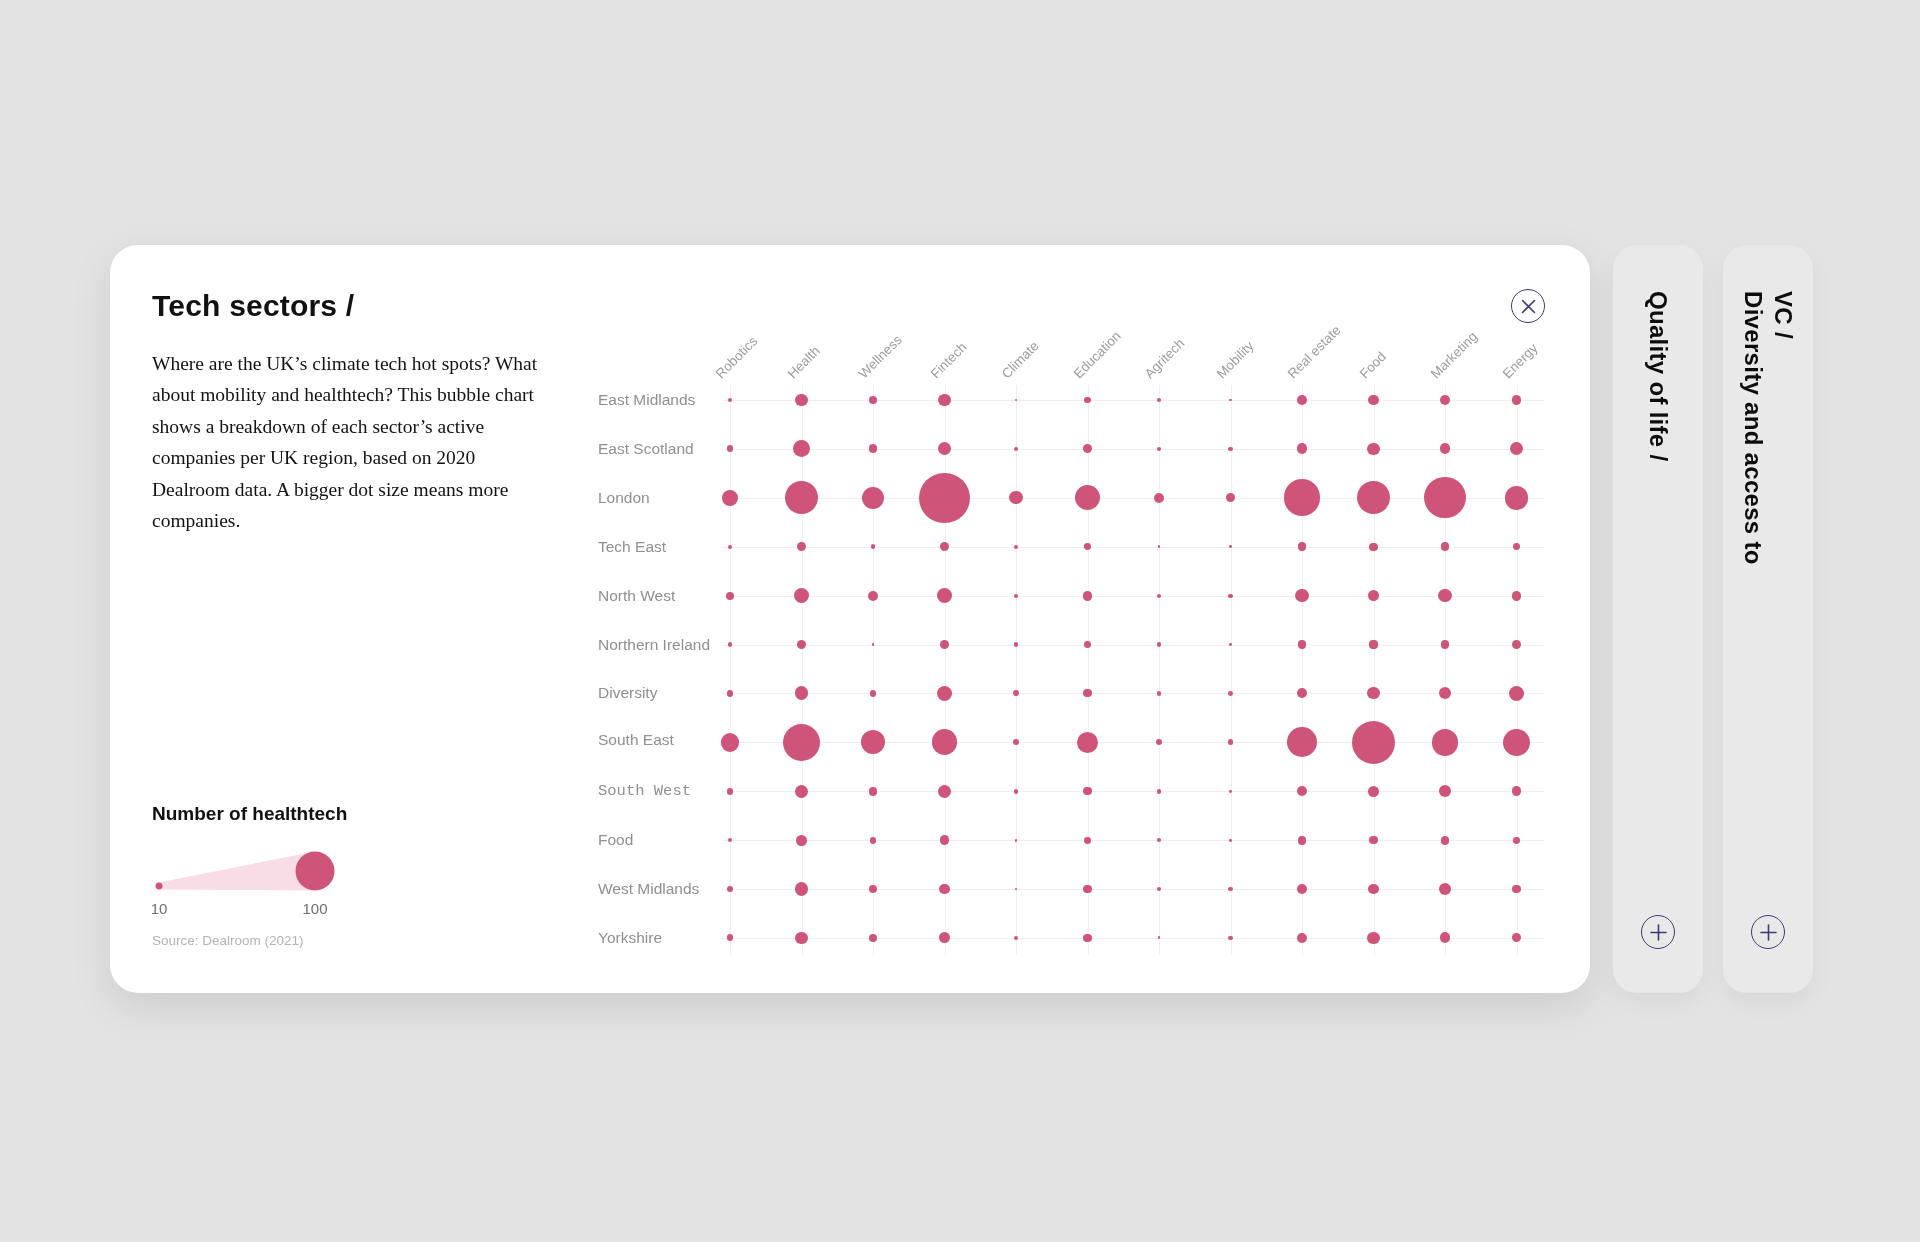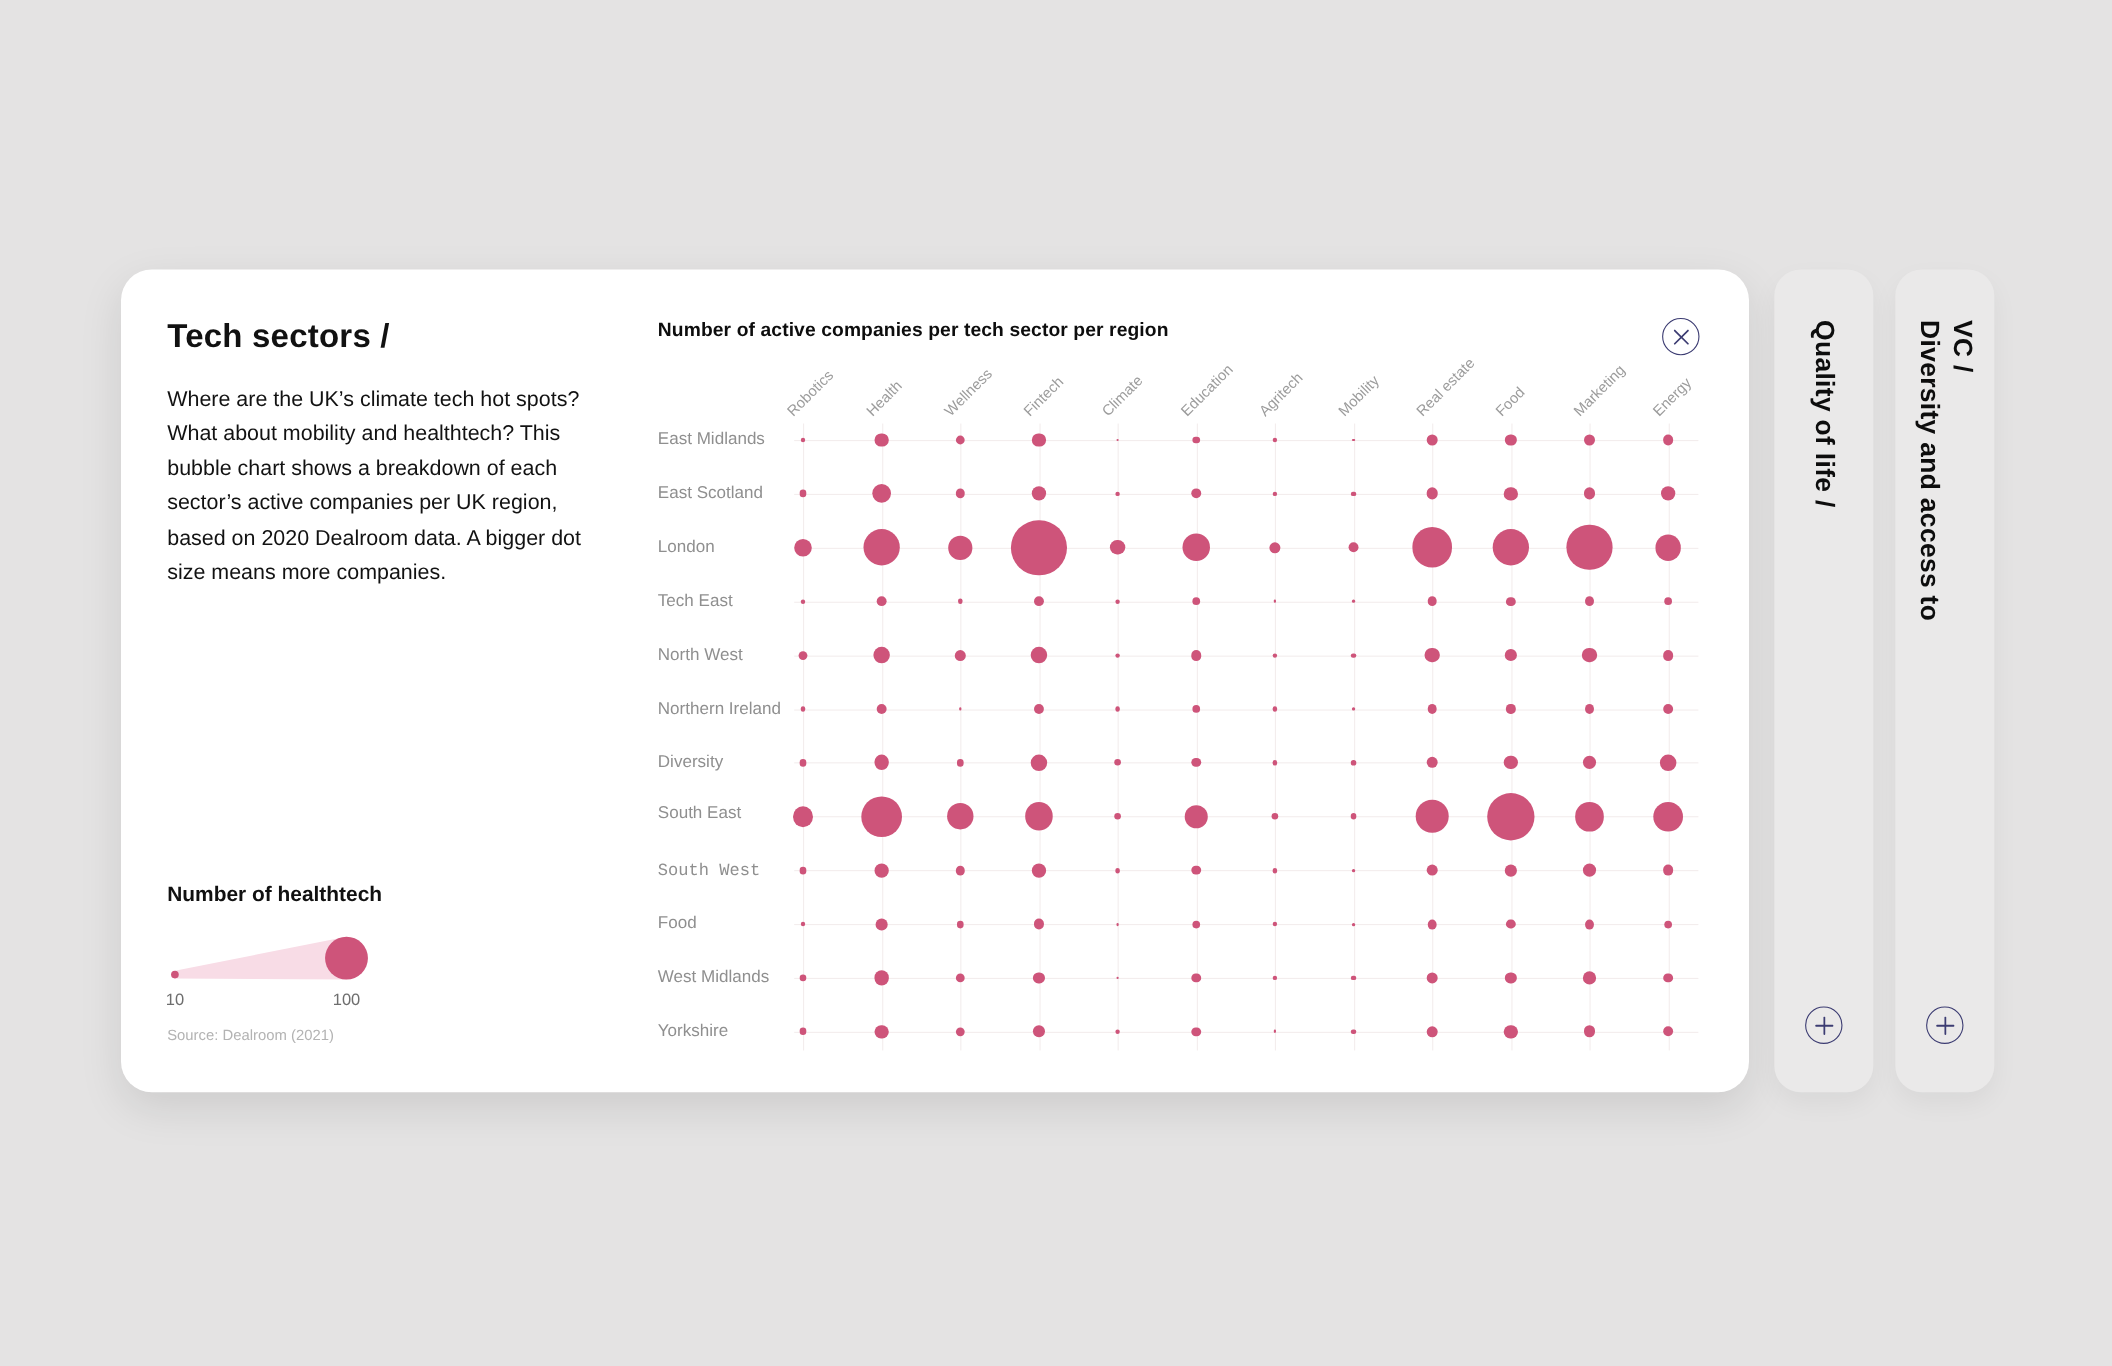--- a/index.html
+++ b/index.html
@@ -13,21 +13,21 @@
     position:absolute;left:110px;top:245px;width:1480px;height:748px;
     background:#ffffff;border-radius:28px;
     box-shadow:0 14px 40px rgba(0,0,0,0.10);
   }
   .card-title{
     position:absolute;left:42px;top:44px;
     font-size:30px;font-weight:bold;color:#111;letter-spacing:0.2px;
   }
   .card-desc{
     position:absolute;left:42px;top:103px;width:386px;
-    font-size:19.5px;line-height:31.4px;color:#121212;
+    font-size:19.5px;line-height:31.4px;color:#121212;font-family:Liberation Serif, serif;
   }
   .legend-title{
     position:absolute;left:42px;top:558px;
     font-size:19px;font-weight:bold;color:#111;
   }
   .legend-graphic{position:absolute;left:30px;top:592px;}
   .source{
     position:absolute;left:42px;top:688px;
     font-size:13.5px;color:#b3b3b3;
   }
@@ -85,21 +85,20 @@
   <div class="legend-title">Number of healthtech</div>
   <svg class="legend-graphic" width="250" height="86" id="legend-svg">
       <polygon points="19,45.50026942767657 175,14.5 175,53.5 19,52.49973057232343" fill="#f8dce6"></polygon>
       <circle cx="19" cy="49" r="3.4997305723234273" fill="#ce547a"></circle>
       <text x="19" y="77" text-anchor="middle" class="legend-tick">10</text>
       <circle cx="175" cy="34" r="19.5" fill="#ce547a"></circle>
       <text x="175" y="77" text-anchor="middle" class="legend-tick">100</text>
     </svg>
   <div class="source">Source: Dealroom (2021)</div>
 
-  <div class="chart-title">Number of active companies per tech sector per region</div>
 
   <button class="close-btn" aria-label="close">
     <svg width="15" height="15" viewBox="0 0 15 15">
       <line x1="1.5" y1="1.5" x2="13.5" y2="13.5" stroke="#3c3c72" stroke-width="1.6" stroke-linecap="round"></line>
       <line x1="13.5" y1="1.5" x2="1.5" y2="13.5" stroke="#3c3c72" stroke-width="1.6" stroke-linecap="round"></line>
     </svg>
   </button>
 
   <div class="chart" id="chart">
       <div class="vline" style="left: 620px; top: 140px; height: 570px;"></div>

